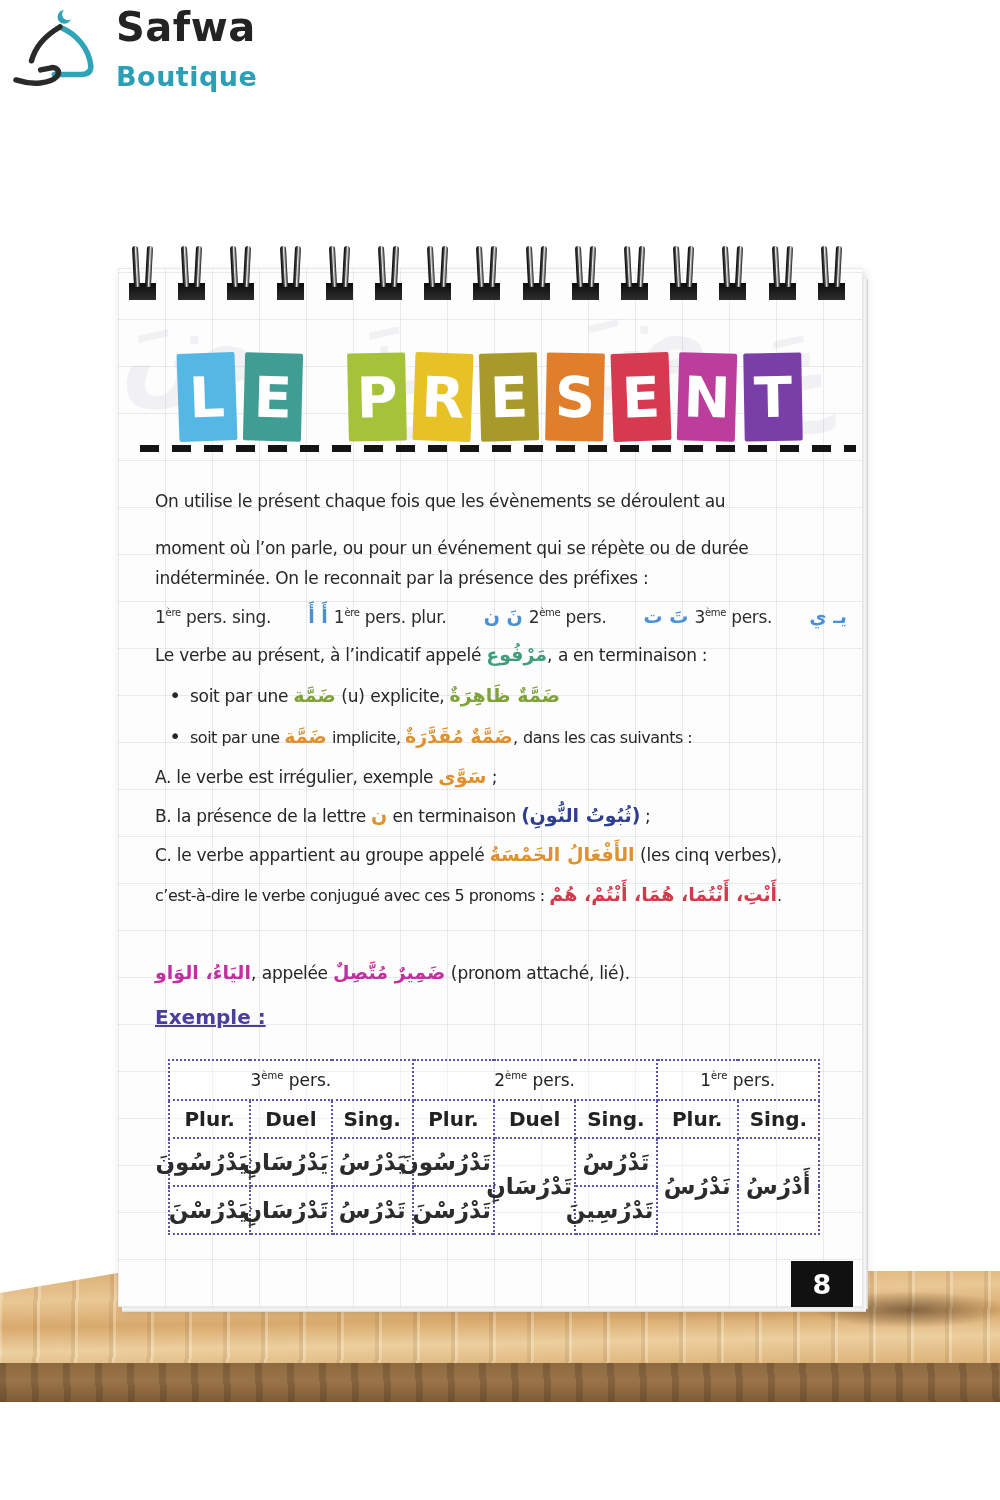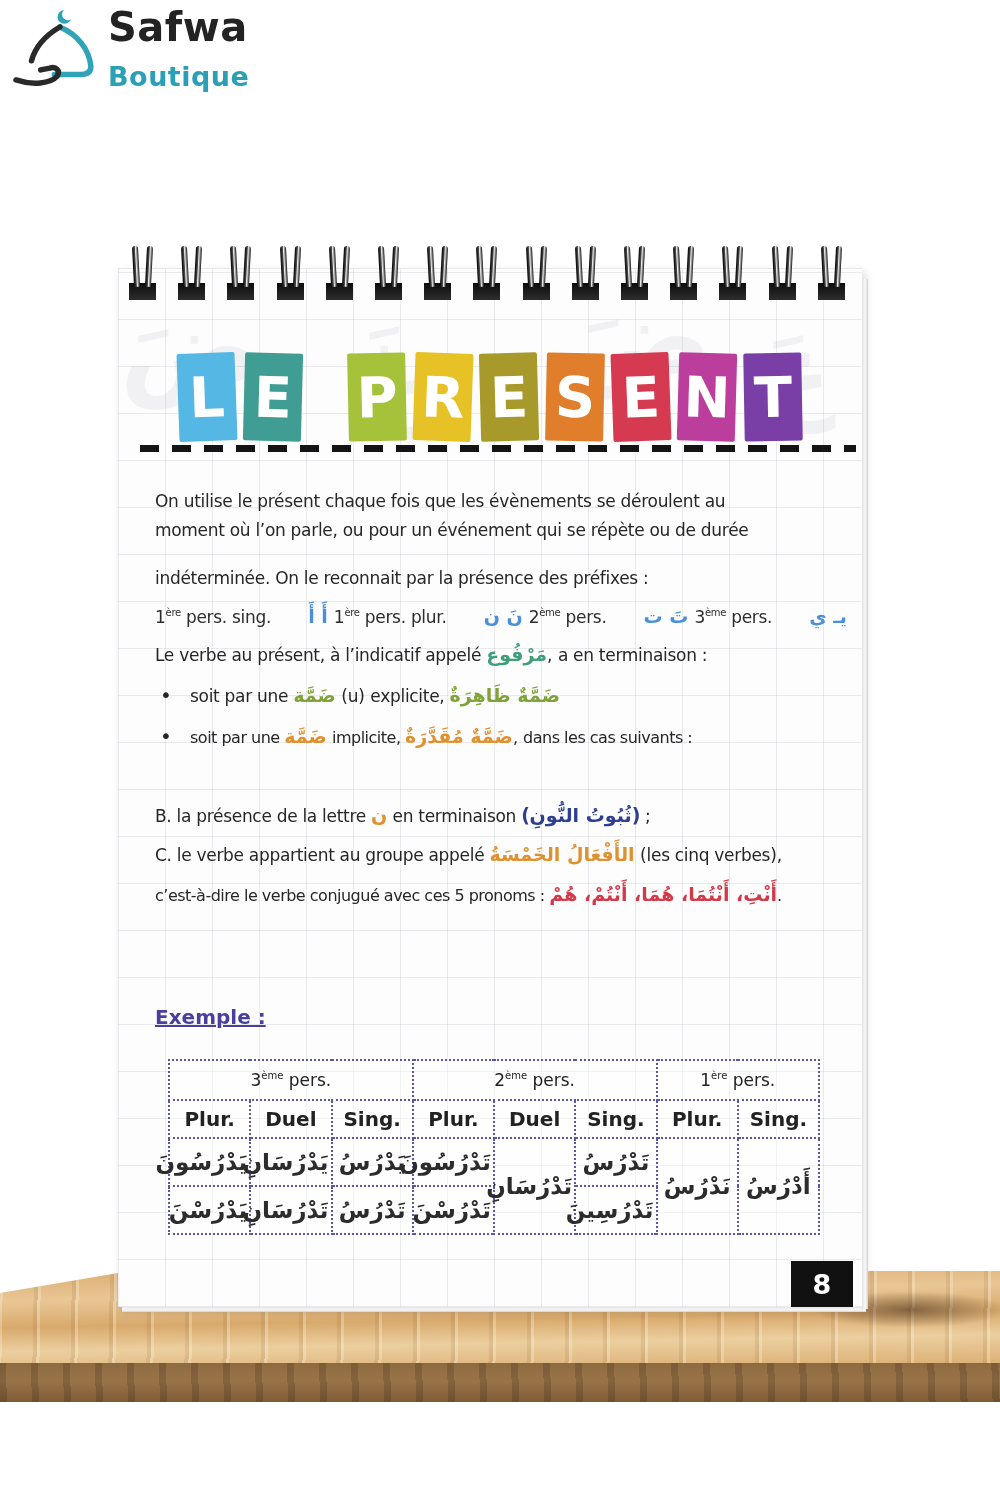--- a/index.html
+++ b/index.html
@@ -1,20 +1,20 @@
 <!DOCTYPE html>
 <html><head>
 <meta charset="utf-8">
 <style>
   html,body{margin:0;padding:0;background:#fff;}
   .canvas{position:relative;width:1000px;height:1500px;background:#ffffff;overflow:hidden;
           font-family:"DejaVu Sans",sans-serif;color:#2d2d2d;}
 
   
-  .logo{position:absolute;left:12px;top:6px;display:flex;align-items:center;gap:4px;}
+  .logo{position:absolute;left:12px;top:6px;display:flex;align-items:center;gap:12px;}
   .logo svg{display:block;}
   .brand-name{font-size:40px;font-weight:bold;color:#232323;letter-spacing:.5px;line-height:1;}
   .brand-suffix{font-size:27px;font-weight:bold;color:#2b9fb5;letter-spacing:.5px;line-height:1;margin-top:16px;}
 
   
   .wood-top{position:absolute;left:0;top:1271px;width:1000px;height:92px;
     background:
       radial-gradient(ellipse 140px 26px at 91% 42%, rgba(62,42,28,.55), transparent 70%),
       repeating-linear-gradient(91deg, rgba(255,245,225,.30) 0 3px, rgba(0,0,0,0) 3px 34px, rgba(120,80,40,.12) 34px 38px),
       linear-gradient(179deg,#dcae74 0%,#e9c795 28%,#d8a96c 52%,#eccf9f 74%,#dcb177 100%);
@@ -52,21 +52,21 @@
   .coil::after{right:5px;transform:rotate(3deg);}
 
   
   .title-row{position:absolute;left:60px;top:84px;display:flex;gap:8px;align-items:center;}
   .title-row .block{width:58px;height:88px;display:flex;align-items:center;justify-content:center;
     color:#fff;font-size:56px;font-weight:bold;border-radius:2px;}
   .dashed{position:absolute;left:22px;top:176px;width:716px;height:7px;
     background:repeating-linear-gradient(90deg,#141414 0 19px,transparent 19px 32px);}
 
   
-  .line{position:absolute;left:37px;font-size:17px;letter-spacing:-.3px;white-space:nowrap;color:#262626;}
+  .line{position:absolute;left:37px;font-size:17px;letter-spacing:-.3px;white-space:nowrap;color:#262626;text-align:center;}
   .tight{font-size:16px;letter-spacing:-.5px;}
   .ar{font-size:19px;font-weight:bold;}
   .ar-blue{color:#4a90d8;margin-left:32px;}
   .ar-tealgreen{color:#3f9e7a;}
   .ar-green{color:#7fa33a;}
   .ar-orange{color:#e0912f;}
   .ar-navy{color:#2e3f8f;}
   .ar-red{color:#d23a4a;}
   .ar-magenta{color:#c22fa0;}
   .prefix-row{position:absolute;left:37px;top:336px;width:692px;display:flex;justify-content:space-between;white-space:nowrap;font-size:17px;letter-spacing:-.3px;}
@@ -127,21 +127,21 @@
         <div class="block" style="background: rgb(167, 154, 42); transform: rotate(-1.5deg);">E</div>
         <div class="block" style="background: rgb(224, 126, 43); transform: rotate(1.2deg);">S</div>
         <div class="block" style="background: rgb(214, 58, 80); transform: rotate(-2deg);">E</div>
         <div class="block" style="background: rgb(187, 62, 157); transform: rotate(1.6deg);">N</div>
         <div class="block" style="background: rgb(122, 63, 166); transform: rotate(-1deg);">T</div>
       </div>
 
     <div class="dashed"></div>
 
     <div class="line" style="top:222px"><span>On utilise le présent chaque fois que les évènements se déroulent au</span></div>
-    <div class="line" style="top:251px"><span>moment où l’on parle, ou pour un événement qui se répète ou de durée</span></div>
+    <div class="line" style="top:269px"><span>moment où l’on parle, ou pour un événement qui se répète ou de durée</span></div>
     <div class="line" style="top:299px"><span>indéterminée.  On le reconnait par la présence des préfixes :</span></div>
 
     <div class="prefix-row">
       <span><span>1</span><sup>ère</sup><span> pers. sing.</span> <span class="ar ar-blue" dir="rtl">أَ أَ</span></span>
       <span><span>1</span><sup>ère</sup><span> pers. plur.</span> <span class="ar ar-blue" dir="rtl">نَ ن</span></span>
       <span><span>2</span><sup>ème</sup><span> pers.</span> <span class="ar ar-blue" dir="rtl">تَ ت</span></span>
       <span><span>3</span><sup>ème</sup><span> pers.</span> <span class="ar ar-blue" dir="rtl">يـ ي</span></span>
     </div>
 
     <div class="line" style="top:374px">
@@ -149,34 +149,40 @@
     </div>
 
     <div class="line bullet-line" style="top:414px">
       <span class="bullet-dot">•</span><span>soit par une </span><span class="ar ar-green" dir="rtl">ضَمَّة</span><span> (u) explicite, </span><span class="ar ar-green" dir="rtl">ضَمَّةٌ ظَاهِرَةٌ</span>
     </div>
 
     <div class="line bullet-line tight" style="top:455px">
       <span class="bullet-dot">•</span><span>soit par une </span><span class="ar ar-orange" dir="rtl">ضَمَّة</span><span> implicite, </span><span class="ar ar-orange" dir="rtl">ضَمَّةٌ مُقَدَّرَةٌ</span><span>, dans les cas suivants :</span>
     </div>
 
+    <div class="line" style="top:496px">
+      <span>A. le verbe est irrégulier, exemple </span><span class="ar ar-orange" dir="rtl">سَوَّى</span><span> ;</span>
+    </div>
 
     <div class="line" style="top:535px">
       <span>B. la présence de la lettre </span><span class="ar ar-orange" dir="rtl">ن</span><span> en terminaison </span><span class="ar ar-navy" dir="rtl">(ثُبُوتُ النُّونِ)</span><span> ;</span>
     </div>
 
     <div class="line" style="top:574px">
       <span>C. le verbe appartient au groupe appelé </span><span class="ar ar-orange" dir="rtl">الأَفْعَالُ الخَمْسَةُ</span><span> (les cinq verbes),</span>
     </div>
 
     <div class="line tight" style="top:614px">
       <span>c’est-à-dire le verbe conjugué avec ces 5 pronoms : </span><span class="ar ar-red" dir="rtl">أَنْتِ، أَنْتُمَا، هُمَا، أَنْتُمْ، هُمْ</span><span>.</span>
     </div>
 
 
+    <div class="line" style="top:692px">
+      <span class="ar ar-magenta" dir="rtl">اليَاءُ، الوَاو</span><span>, appelée </span><span class="ar ar-magenta" dir="rtl">ضَمِيرٌ مُتَّصِلٌ</span><span> (pronom attaché, lié).</span>
+    </div>
 
     <div class="example">Exemple :</div>
 
     <table class="conj">
       <colgroup>
           <col>
           <col>
           <col>
           <col>
           <col>

